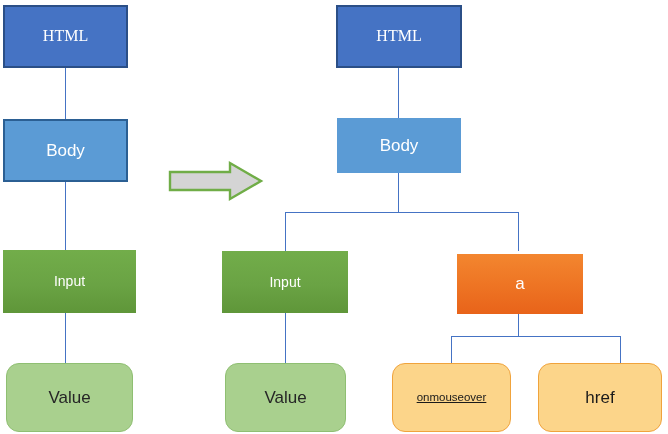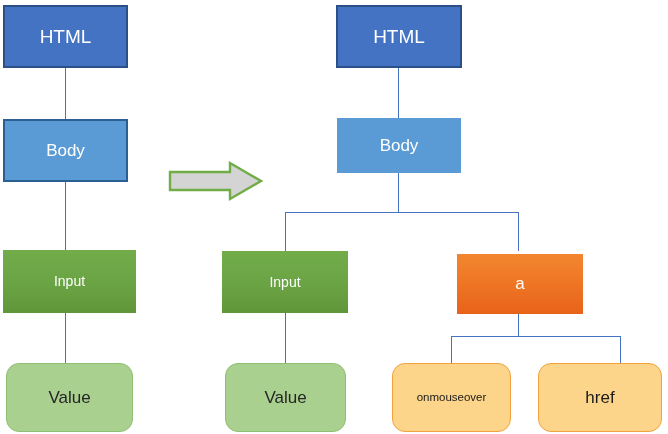--- a/index.html
+++ b/index.html
@@ -23,21 +23,22 @@
     justify-content: center;
     text-align: center;
     z-index: 3;
     line-height: 1.05;
   }
   
   .n-html {
     background: #4573c4;
     border: 2px solid #2b4f87;
     color: #ffffff;
-    font-size: 19px;
+    font-size: 16px;
+    font-family: Liberation Serif, serif;
   }
   .n-body-bordered {
     background: #5b9bd5;
     border: 2px solid #2b5f93;
     color: #ffffff;
     font-size: 17px;
   }
   .n-body-plain {
     background: #5b9bd5;
     border: none;
@@ -146,21 +147,21 @@
   </div>
 
   <div class="node n-value" style="left:225px; top:363px; width:121px; height:69px;">
     <span>Value</span>
   </div>
 
   <div class="node n-a" style="left:457px; top:254px; width:126px; height:60px;">
     <span>a</span>
   </div>
 
-  <div class="node n-attr small" style="left:392px; top:363px; width:119px; height:69px;">
+  <div class="node n-attr small" style="left:392px; top:363px; width:119px; height:69px;text-decoration:underline;">
     <span>onmouseover</span>
   </div>
 
   <div class="node n-attr" style="left:538px; top:363px; width:124px; height:69px;text-align:center;">
     <span>href</span>
   </div>
 
 </div>
 
 </body></html>

